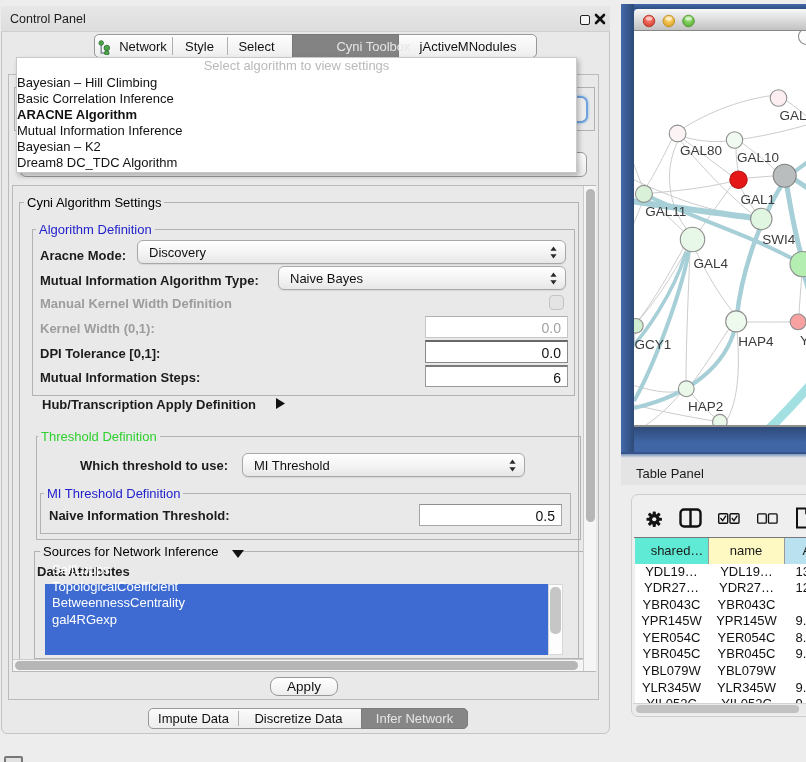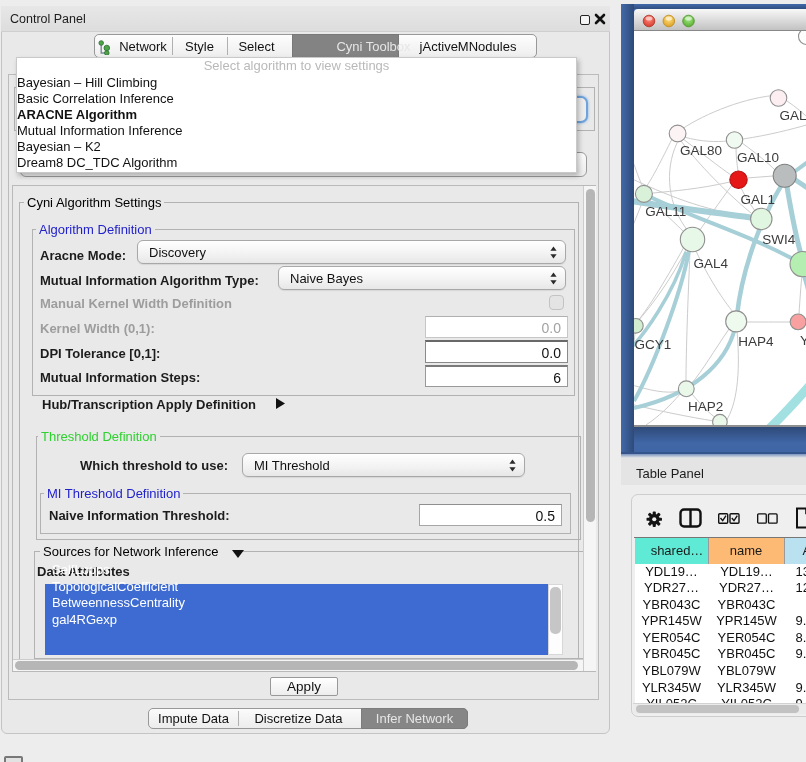--- a/index.html
+++ b/index.html
@@ -131,21 +131,21 @@
 <div class="ab" style="left:45px;top:584px;width:503px;height:71px;background:#3d6bd2;"></div>
 <div class="ab" style="left:52px;top:562px;font-size:13px;color:#fff;line-height:16.7px;">SelfLoops<br>TopologicalCoefficient<br>BetweennessCentrality<br>gal4RGexp</div>
 <div class="ab" style="left:548px;top:584px;width:15px;height:71px;background:#fdfdfd;border:1px solid #d7d7d7;box-sizing:border-box;"></div>
 <div class="ab" style="left:550px;top:587px;width:11px;height:47px;background:#c6c6c6;border-radius:5px;"></div>
 
 <div class="ab" style="left:583px;top:186px;width:13px;height:485px;background:#f5f5f5;border-left:1px solid #cccccc;box-sizing:border-box;"></div>
 <div class="ab" style="left:585.5px;top:189px;width:9px;height:333px;background:#b6b6b6;border-radius:5px;"></div>
 <div class="ab" style="left:13px;top:659px;width:570px;height:12px;background:#f5f5f5;border-top:1px solid #cccccc;box-sizing:border-box;"></div>
 <div class="ab" style="left:15px;top:661px;width:563px;height:9px;background:#b6b6b6;border-radius:5px;"></div>
 
-<div class="ab" style="left:270px;top:677px;width:68px;height:19px;border:1px solid #999999;border-radius:2px;background:linear-gradient(#ffffff,#ededed);box-sizing:border-box;text-align:center;font-size:13.5px;color:#111;line-height:17px;">Apply</div>
+<div class="ab" style="left:270px;top:677px;width:68px;height:19px;border:1px solid #999999;border-radius:8px;background:linear-gradient(#ffffff,#ededed);box-sizing:border-box;text-align:center;font-size:13.5px;color:#111;line-height:17px;">Apply</div>
 
 <div class="ab" style="left:148px;top:708px;width:320px;height:21px;border:1px solid #989898;border-radius:5px;background:linear-gradient(#fbfbfb,#ececec);box-sizing:border-box;"></div>
 <div class="ab" style="left:361px;top:708px;width:107px;height:21px;background:#868686;border:1px solid #7c7c7c;border-radius:0 5px 5px 0;box-sizing:border-box;"></div>
 <div class="ab" style="left:238px;top:711px;width:1px;height:15px;background:#b0b0b0;"></div>
 <div class="ab seg" style="left:148px;top:711px;width:91px;">Impute Data</div>
 <div class="ab seg" style="left:239px;top:711px;width:119px;">Discretize Data</div>
 <div class="ab seg" style="left:361px;top:711px;width:107px;color:#e6e6e6;">Infer Network</div>
 
 <div class="ab" style="left:4px;top:756px;width:19px;height:12px;border:2px solid #787878;background:#e2e2e2;border-radius:2px;box-sizing:border-box;"></div>
 
@@ -300,21 +300,21 @@
   <rect x="0.7" y="0.7" width="9" height="9.6" rx="1" fill="none" stroke="#111" stroke-width="1.4"></rect>
   <rect x="12" y="0.7" width="9" height="9.6" rx="1" fill="none" stroke="#111" stroke-width="1.4"></rect>
 </svg>
 <svg class="ab" style="left:795px;top:507px;" width="18" height="22" viewBox="0 0 18 22">
   <path d="M2 1.5 L11 1.5 L16 6.5 L16 20.5 L2 20.5 Z" fill="none" stroke="#111" stroke-width="2"></path>
   <path d="M11 1.5 L11 6.5 L16 6.5" fill="none" stroke="#111" stroke-width="1.6"></path>
 </svg>
 
 <div class="ab" style="left:634px;top:537px;width:172px;height:1px;background:#777777;"></div>
 <div class="ab" style="left:634.5px;top:538px;width:74px;height:25.5px;background:#5eead4;border-right:1px solid #9a9a9a;box-sizing:border-box;text-align:center;text-indent:12px;font-size:13px;line-height:25px;color:#1a1a1a;">shared…</div>
-<div class="ab" style="left:708.5px;top:538px;width:76px;height:25.5px;background:#fdba74;border-right:1px solid #9a9a9a;box-sizing:border-box;text-align:center;font-size:13px;line-height:25px;color:#1a1a1a;">name</div>
+<div class="ab" style="left:708.5px;top:538px;width:76px;height:25.5px;background:#fef9c3;border-right:1px solid #9a9a9a;box-sizing:border-box;text-align:center;font-size:13px;line-height:25px;color:#1a1a1a;">name</div>
 <div class="ab" style="left:784.5px;top:538px;width:22px;height:25.5px;background:#bae1f0;box-sizing:border-box;font-size:13px;line-height:25px;color:#1a1a1a;padding-left:18px;">A</div>
 <div class="ab" style="left:634.5px;top:563.5px;width:171.5px;height:140px;background:#ffffff;"></div>
 <div class="ab" style="left:634.5px;top:563.5px;width:74px;text-align:center;font-size:13px;color:#111;line-height:16.6px;">YDL19…<br>YDR27…<br>YBR043C<br>YPR145W<br>YER054C<br>YBR045C<br>YBL079W<br>YLR345W<br>YIL052C</div>
 <div class="ab" style="left:708.5px;top:563.5px;width:76px;text-align:center;font-size:13px;color:#111;line-height:16.6px;">YDL19…<br>YDR27…<br>YBR043C<br>YPR145W<br>YER054C<br>YBR045C<br>YBL079W<br>YLR345W<br>YIL052C</div>
 <div class="ab" style="left:795.5px;top:563.5px;width:20px;font-size:13px;color:#111;line-height:16.6px;">13<br>12<br>&nbsp;<br>9.<br>8.<br>9.<br>&nbsp;<br>9.<br>9</div>
 
 <div class="ab" style="left:633px;top:703px;width:173px;height:11px;background:#ebebeb;border-top:1px solid #d2d2d2;box-sizing:border-box;"></div>
 <div class="ab" style="left:636px;top:704.5px;width:163px;height:8px;background:#c2c2c2;border-radius:4px;"></div>
 
 </body></html>

